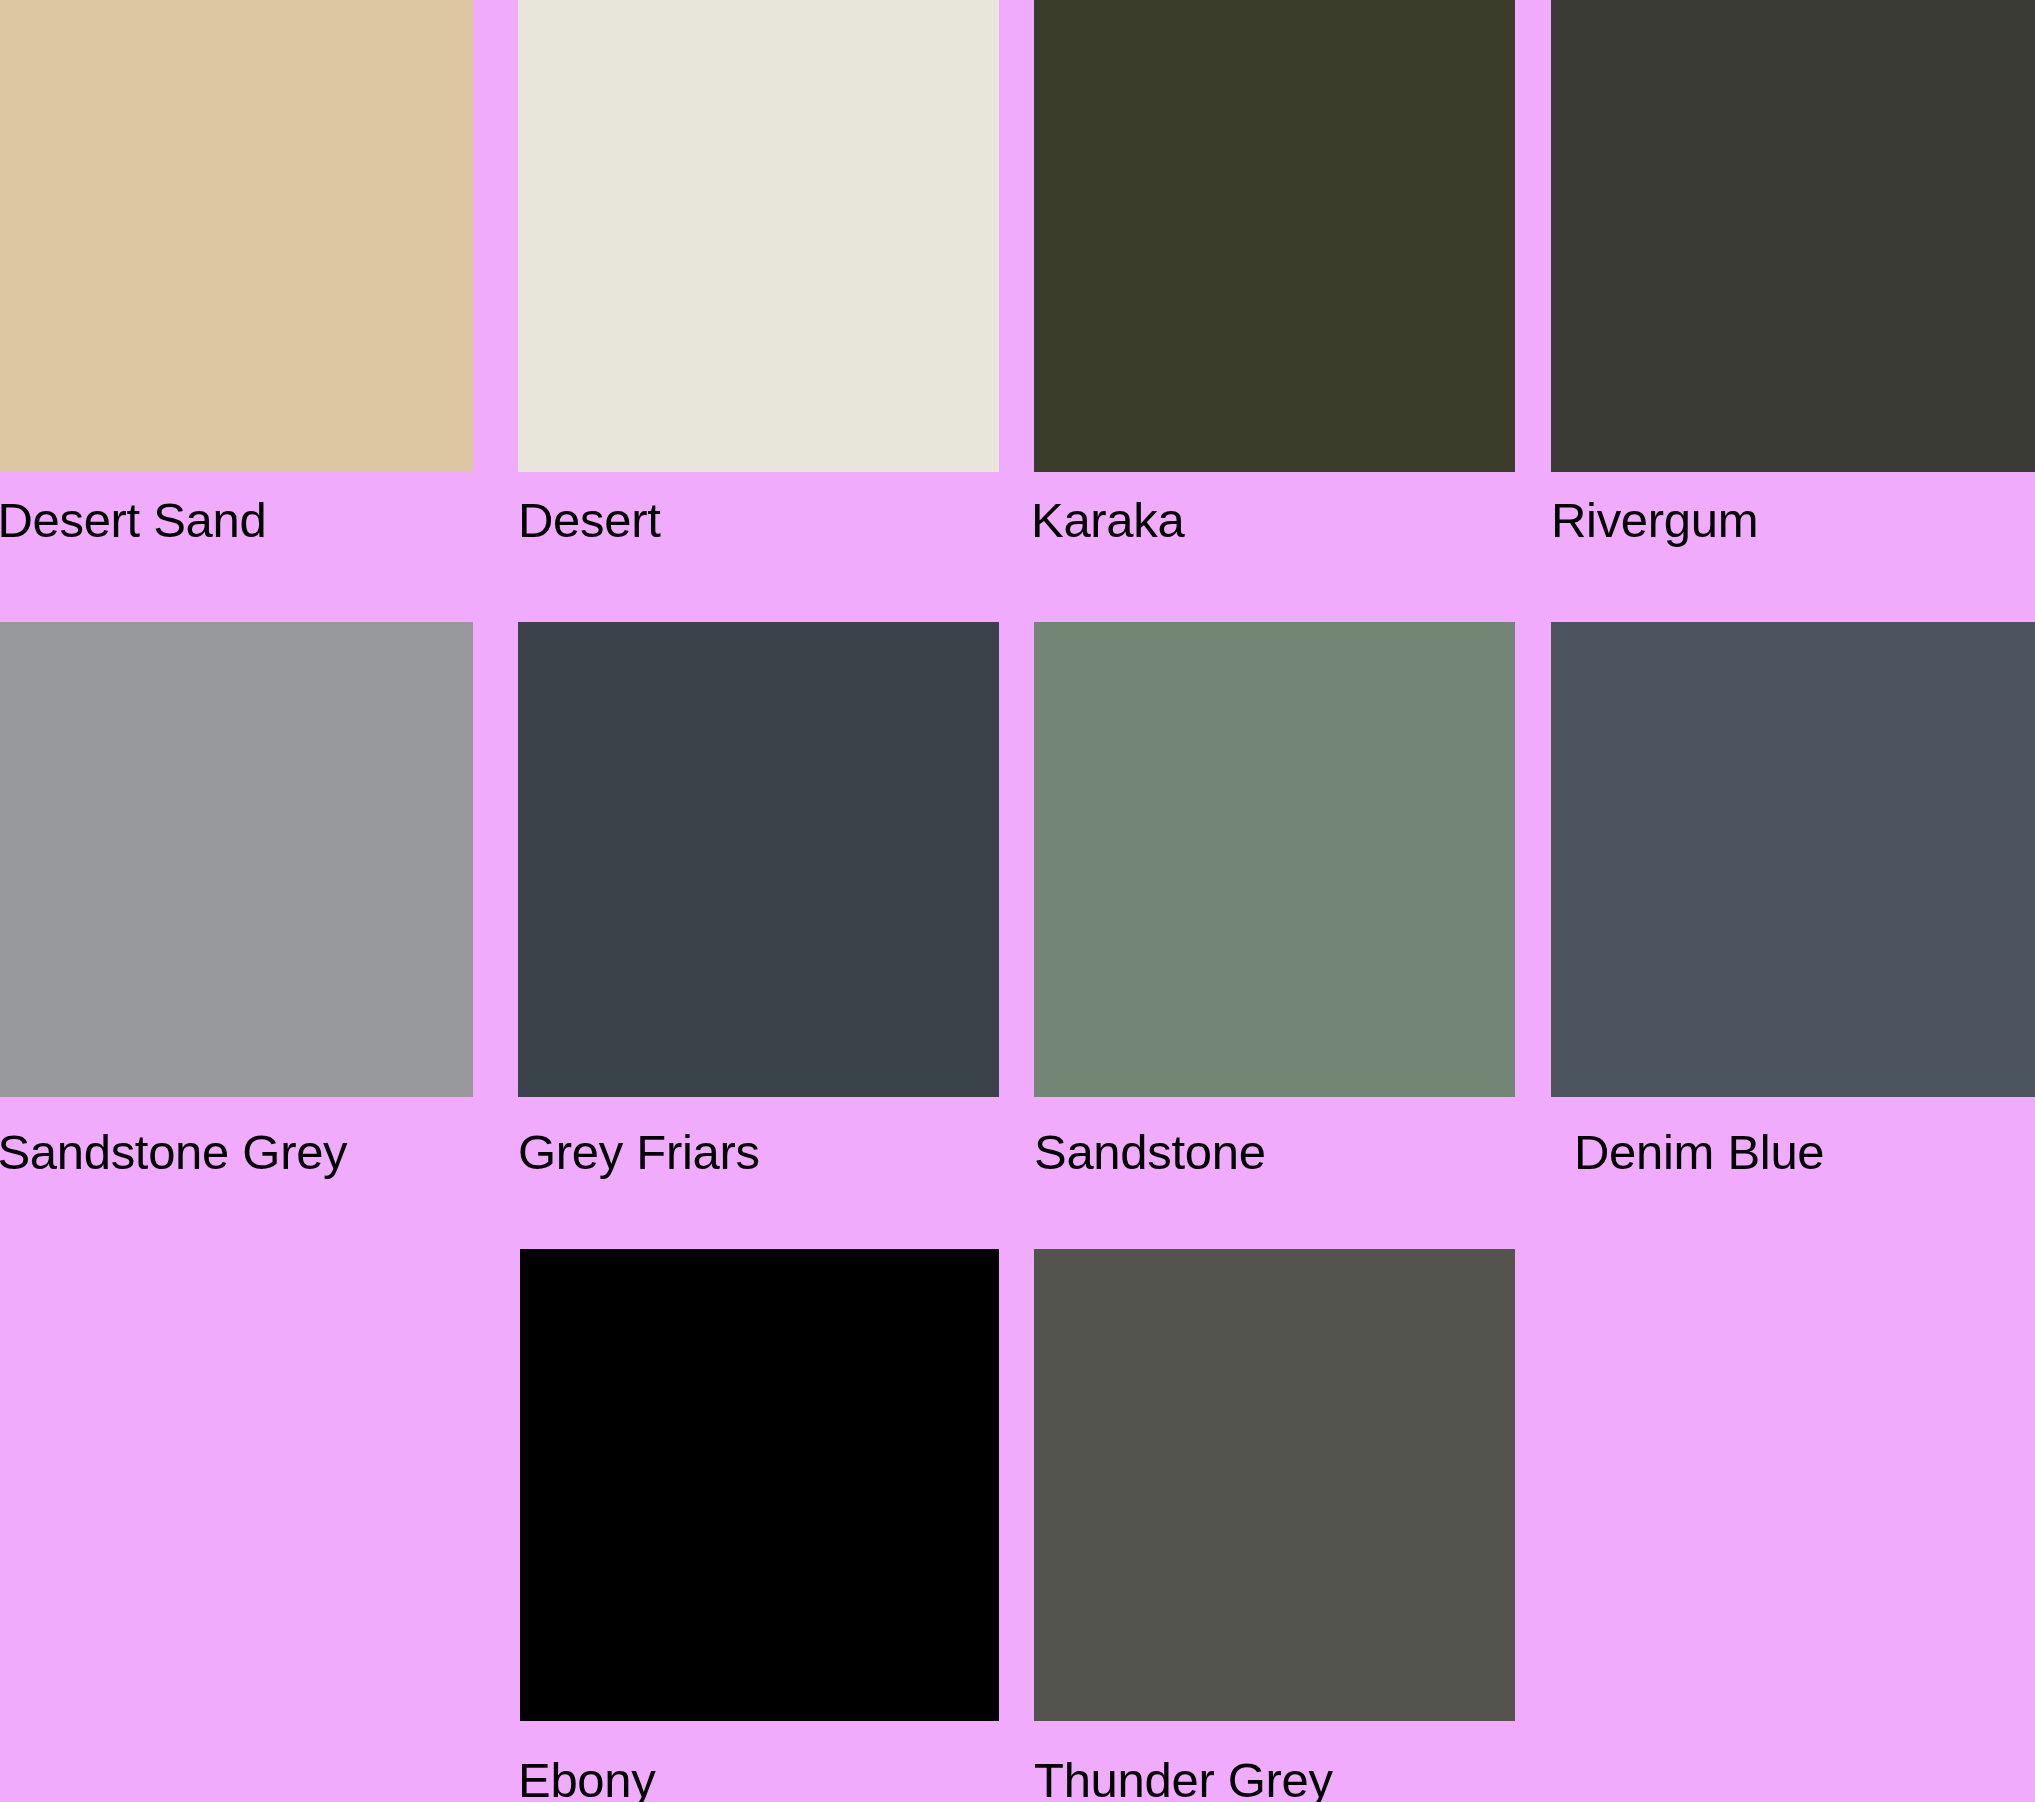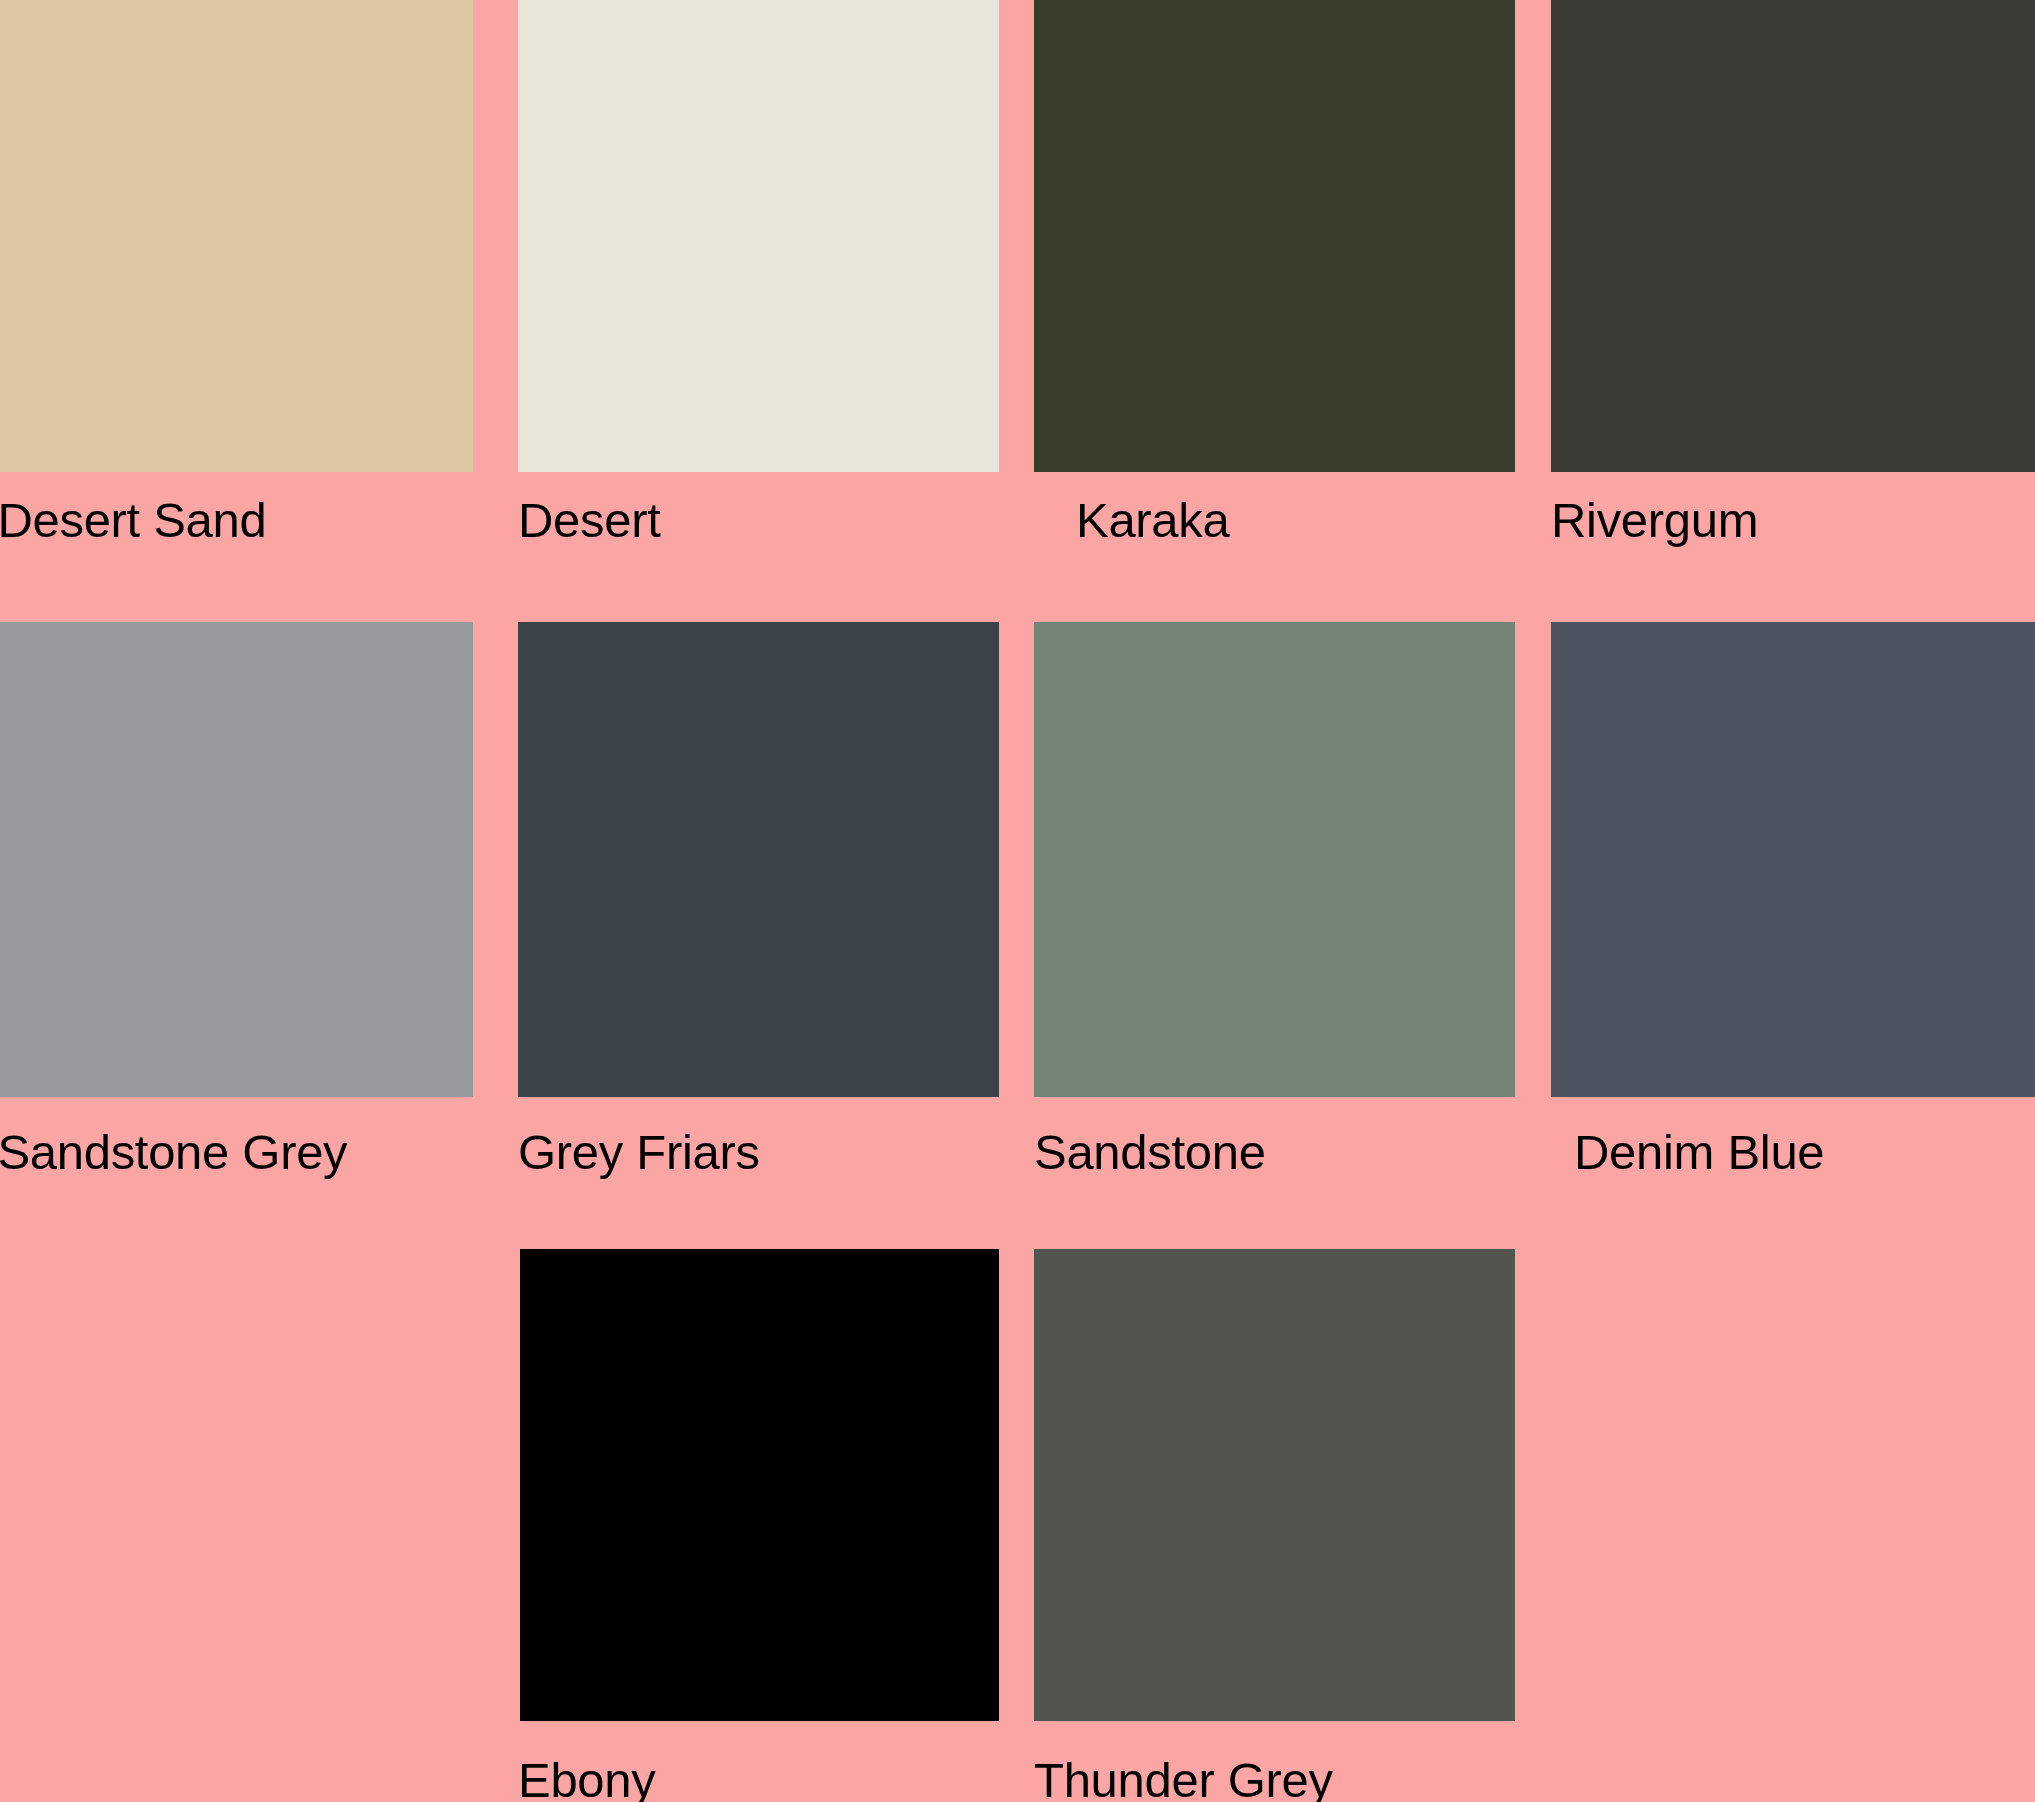--- a/index.html
+++ b/index.html
@@ -53,36 +53,36 @@
 
   
   .r2-label { top: 1128px; }
 
   
   .r3-label { top: 1756px; }
 </style>
 </head>
 <body>
 
-<div id="palette-board" style="background: #fca5a5;">
+<div id="palette-board" style="background: #f0abfc;">
 
   <div class="swatch-cell r1" style="left:-7.8px; top:0px; width:481px; height:472px;">
     <span class="swatch-chip" style="background:#DCC7A2;"></span>
   </div>
   <div class="swatch-label r1-label" style="left: -2.6px; color: rgb(0, 0, 0);">Desert Sand</div>
 
   <div class="swatch-cell r1" style="left:518px; top:0px; width:481px; height:472px;">
     <span class="swatch-chip" style="background:#E8E6DB;"></span>
   </div>
   <div class="swatch-label r1-label" style="left: 518px; color: rgb(0, 0, 0);">Desert</div>
 
   <div class="swatch-cell r1" style="left:1034px; top:0px; width:481px; height:472px;">
     <span class="swatch-chip" style="background:#3B3D2B;"></span>
   </div>
-  <div class="swatch-label r1-label" style="left: 1076px; color: rgb(0, 0, 0);">Karaka</div>
+  <div class="swatch-label r1-label" style="left: 1031px; color: rgb(0, 0, 0);">Karaka</div>
 
   <div class="swatch-cell r1" style="left:1551px; top:0px; width:485px; height:472px;">
     <span class="swatch-chip" style="background:#3A3B34;"></span>
   </div>
   <div class="swatch-label r1-label" style="left: 1551px; color: rgb(0, 0, 0);">Rivergum</div>
 
   <div class="swatch-cell r2" style="left:-7.8px; top:622px; width:481px; height:475px;">
     <span class="swatch-chip" style="background:#97999C;"></span>
   </div>
   <div class="swatch-label r2-label" style="left: -2.6px; color: rgb(0, 0, 0);">Sandstone Grey</div>

